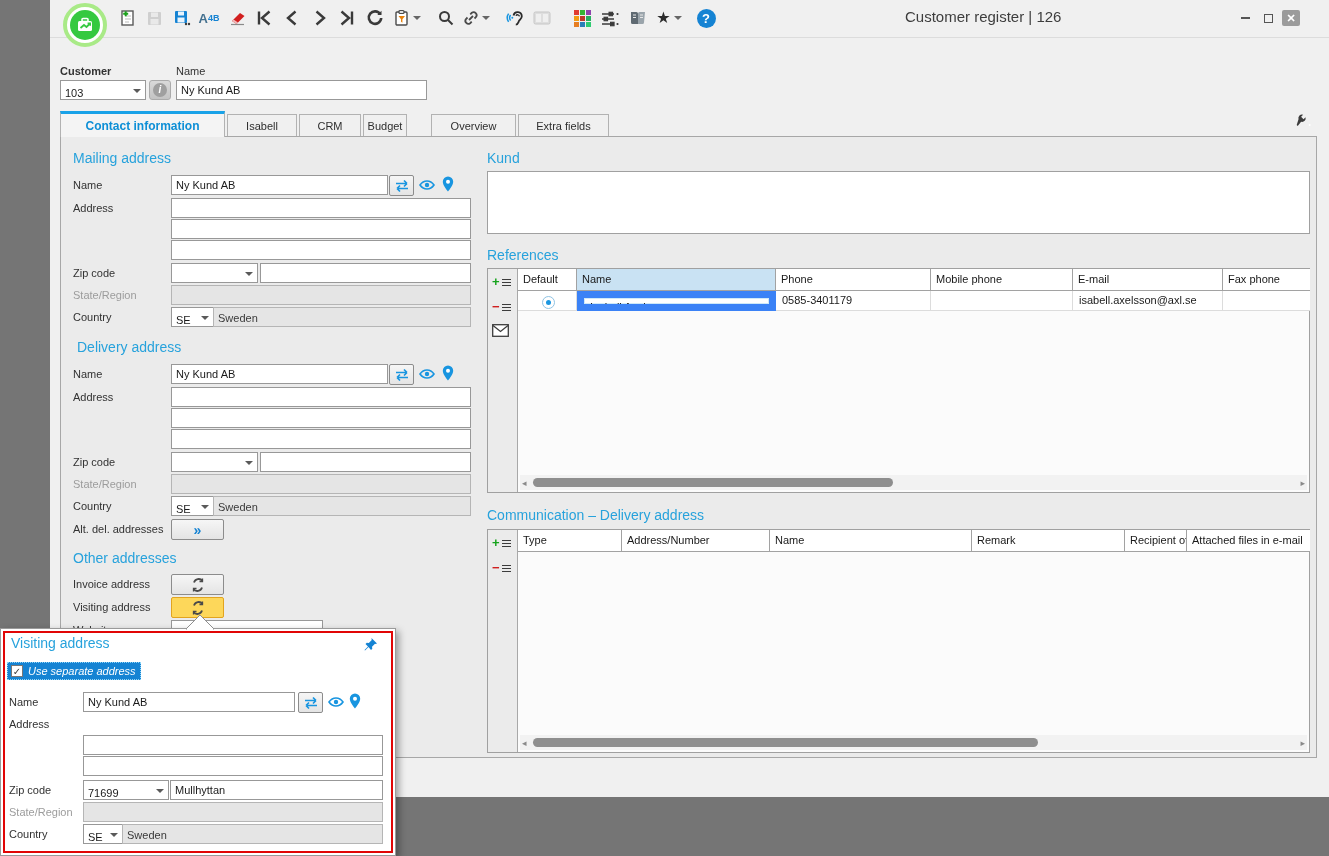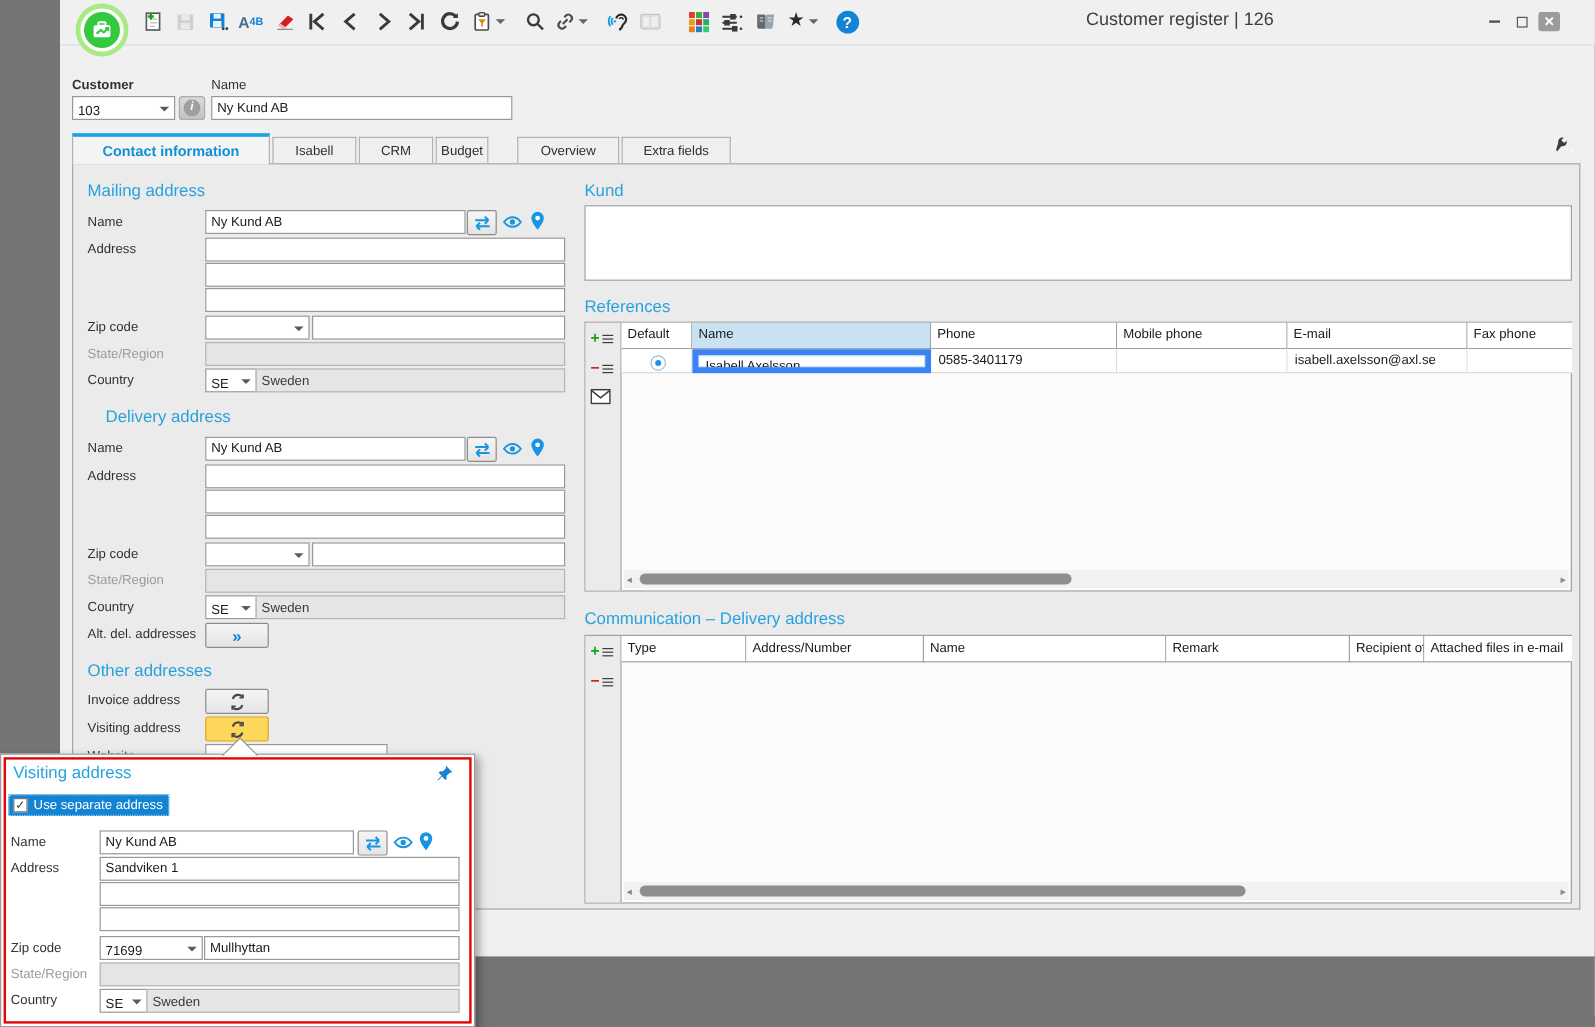--- a/index.html
+++ b/index.html
@@ -41,35 +41,35 @@
   .rowicon { position:absolute; left:4px; display:flex; align-items:center; gap:2px; }
   .plus { color:#16a31c; font-weight:bold; font-size:13px; line-height:10px; }
   .minus { color:#d02020; font-weight:bold; font-size:13px; line-height:10px; }
   .hlines { display:inline-block; }
   .hlines i { display:block; width:9px; height:1.5px; background:#3c3c3c; margin:1.5px 0; }
   .tblhead { position:absolute; display:flex; }
   .th { height:22px; border-right:1px solid #a2a2a2; border-bottom:1px solid #a2a2a2; background:#fff; font-size:11px; color:#191919; padding:4px 4px 0 5px; overflow:hidden; white-space:nowrap; }
   .th.sorted { background:#c9e2f3; }
   .trow { position:absolute; display:flex; }
   .td { height:20px; border-right:1px solid #dcdcdc; border-bottom:1px solid #dcdcdc; font-size:11px; color:#1a1a1a; padding:3px 4px 0 6px; background:#fff; overflow:hidden; white-space:nowrap; }
-  .td.selcell { border:5px solid #3b82f6; box-shadow:inset 0 0 0 1px #cfe9f8; }
+  .td.selcell { border:7px solid #3b82f6; box-shadow:inset 0 0 0 1px #cfe9f8; }
   .radio { width:13px; height:13px; border:1px solid #8fc3e4; border-radius:50%; background:#fff; position:relative; margin:2px auto 0; }
   .radio::after { content:""; position:absolute; left:3px; top:3px; width:5px; height:5px; border-radius:50%; background:#1b96e0; }
   .hscroll { position:absolute; height:15px; background:#f2f2f2; display:flex; align-items:center; }
   .hthumb { position:absolute; top:3px; height:9px; background:#8e8e8e; border-radius:5px; }
   .sarr { position:absolute; top:3px; font-size:9px; color:#8a8a8a; }
   
   .statusstrip { position:absolute; left:0; top:758px; width:1279px; height:39px; background:#ebebeb; border-top:1px solid #c6c6c6; }
   
   .popup { position:absolute; left:0; top:628px; width:396px; height:228px; background:#fff; border:1px solid #9a9a9a; box-shadow:3px 3px 7px rgba(0,0,0,.35); z-index:100; }
   .popred { position:absolute; left:2px; top:2px; right:2px; bottom:2px; border:2px solid #e10505; }
   .callout { position:absolute; left:182px; top:612px; z-index:101; }
   .chkwrap { position:absolute; left:6px; top:33px; display:flex; align-items:center; background:#1583d3; border:1px dotted #8ed4f7; padding:2px 4px 2px 3px; }
   .chkbox { width:12px; height:12px; background:#fff; border:1px solid #777; font-size:10px; line-height:11px; text-align:center; color:#3c3c3c; }
-  .chklabel { color:#fff; font-size:11px; margin-left:5px; }
+  .chklabel { color:#fff; font-size:11px; margin-left:5px;font-style:italic; }
   svg { display:block; }
   .helpcirc { width:19px; height:19px; border-radius:50%; background:#1583d3; color:#fff; font-weight:bold; font-size:13px; display:flex; align-items:center; justify-content:center; }
   .infobtn { position:absolute; width:22px; height:20px; background:linear-gradient(#d9d9d9,#c3c3c3); border:1px solid #ababab; border-radius:3px; display:flex; align-items:center; justify-content:center; }
   .infocirc { width:14px; height:14px; border-radius:50%; background:#9f9f9f; color:#fff; font-size:10px; font-weight:bold; font-style:italic; text-align:center; line-height:14px; }
   .renametxt { font-size:13px; font-weight:bold; color:#44708e; }
   .renamesub { font-size:9px; font-weight:bold; color:#1583d3; vertical-align:-3px; }
   .starglyph { font-size:16px; color:#2b2b2b; line-height:16px; }
   .chevglyph { color:#1583d3; font-weight:bold; font-size:14px; line-height:12px; }
 </style>
 </head>
@@ -294,21 +294,21 @@
     <input class="inp" style="left: 199px; top: 126px; width: 211px;">
     <div class="flabel dim" style="left:12px;top:152px">State/Region</div>
     <div class="inp dis" style="left:110px;top:148px;width:300px"></div>
     <div class="flabel" style="left:12px;top:174px">Country</div>
     <div class="sel" style="left:110px;top:170px;width:43px">
       <span>SE</span>
         <span class="arr"></span>
     </div>
     <div class="inp dis" style="left:152px;top:170px;width:258px;padding-top:4px">Sweden</div>
 
-    <div class="sech" style="left:27px;top:202px">Delivery address</div>
+    <div class="sech" style="left:16px;top:202px">Delivery address</div>
     <div class="flabel" style="left:12px;top:231px">Name</div>
     <input class="inp" style="left: 110px; top: 227px; width: 217px;" value="Ny Kund AB">
     <div class="ibtn" style="left:328px;top:227px;width:25px">
       <svg width="16" height="14" viewBox="0 0 16 14">
           <path d="M2 4.5h11M13 4.5l-3-3M13 4.5l-3 3M14 9.5H3M3 9.5l3-3M3 9.5l3 3" stroke="#1895e0" stroke-width="1.7" fill="none"></path>
         </svg>
     </div>
     <div class="icon-eye" style="left:357px;top:228px">
       <svg width="18" height="18" viewBox="0 0 18 18">
           <path d="M2 9s2.8-4 7-4 7 4 7 4-2.8 4-7 4-7-4-7-4z" fill="none" stroke="#1895e0" stroke-width="1.6"></path>
@@ -486,21 +486,20 @@
         <circle cx="9" cy="9" r="2.2" fill="#1895e0"></circle>
       </svg>
   </div>
   <div class="icon-pin" style="left:345px;top:63px">
     <svg width="18" height="18" viewBox="0 0 18 18">
         <path d="M9 1.5a5.2 5.2 0 0 1 5.2 5.2C14.2 10.5 9 16.5 9 16.5S3.8 10.5 3.8 6.7A5.2 5.2 0 0 1 9 1.5z" fill="#1895e0"></path>
         <circle cx="9" cy="6.7" r="2" fill="#fff"></circle>
       </svg>
   </div>
   <div class="flabel" style="left:8px;top:89px">Address</div>
-  <input class="inp" style="left: 82px; top: 85px; width: 300px;" value="Sandviken 1">
   <input class="inp" style="left: 82px; top: 106px; width: 300px;">
   <input class="inp" style="left: 82px; top: 127px; width: 300px;">
   <div class="flabel" style="left:8px;top:155px">Zip code</div>
   <div class="sel" style="left:82px;top:151px;width:86px">
     <span>71699</span>
       <span class="arr"></span>
   </div>
   <input class="inp" style="left: 169px; top: 151px; width: 213px;" value="Mullhyttan">
   <div class="flabel dim" style="left:8px;top:177px">State/Region</div>
   <div class="inp dis" style="left:82px;top:173px;width:300px"></div>

